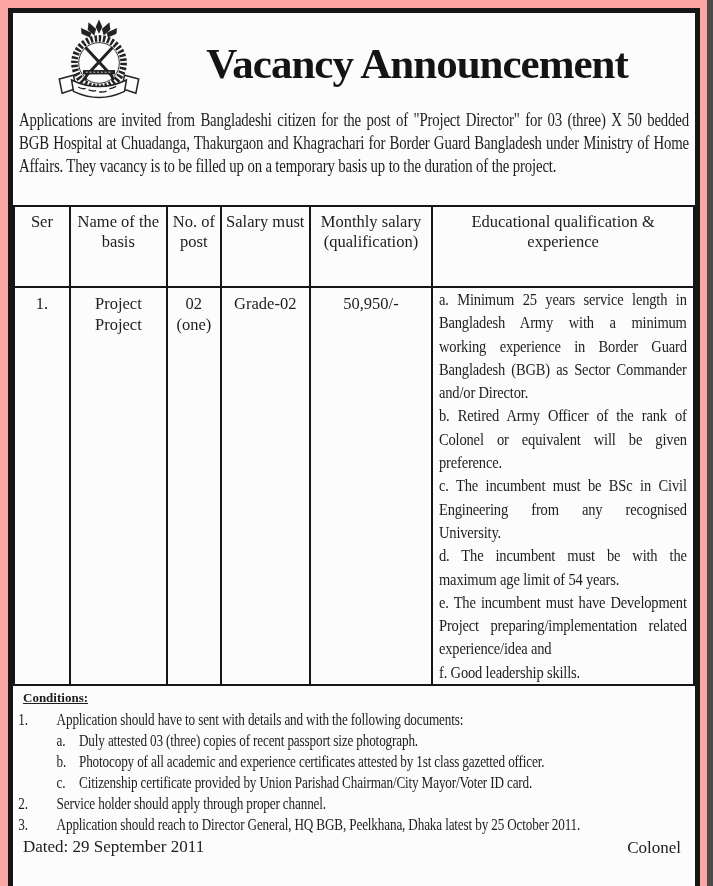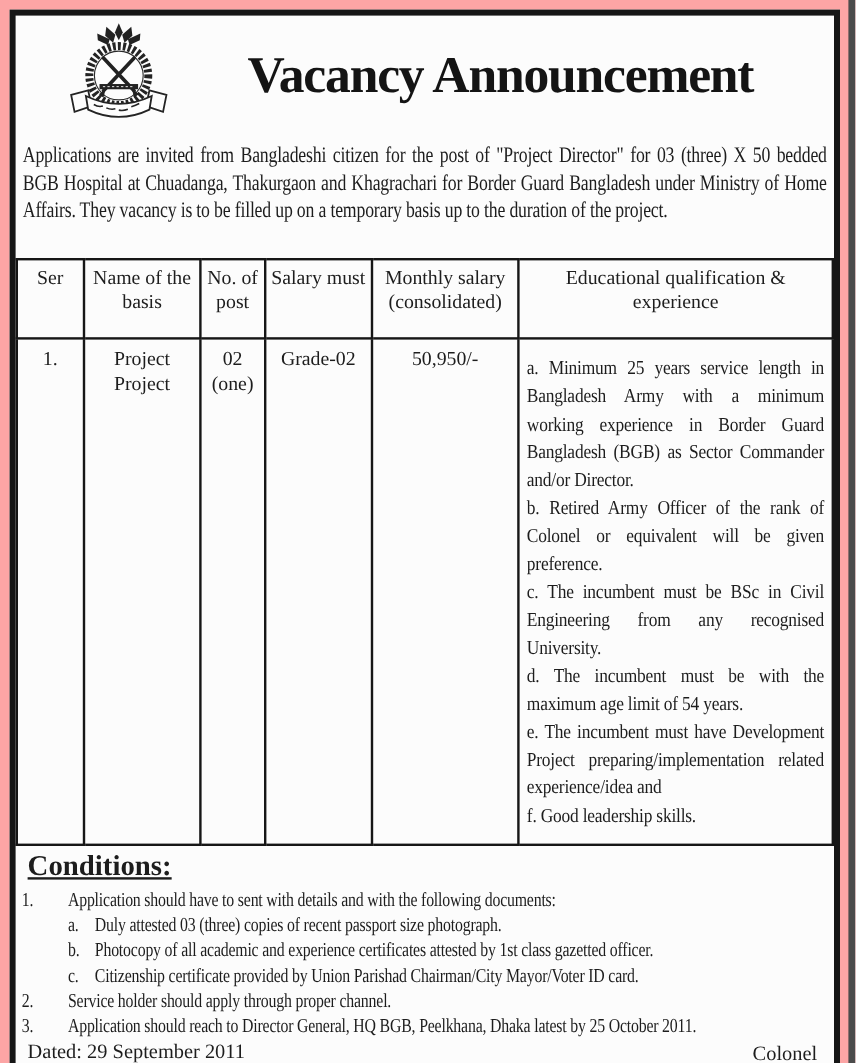--- a/index.html
+++ b/index.html
@@ -41,64 +41,64 @@
     font-size:43px;
     font-weight:bold;
     letter-spacing:-1px;
     color:#141414;
     margin-top:2px;
   }
   
   .sqz80{transform:scaleX(.80);transform-origin:0 0;width:125%;}
   .sqz88{transform:scaleX(.88);transform-origin:0 0;width:113.6%;}
   
-  .intro-wrap{margin:12px 6px 0 6px;overflow:visible;height:94px;}
+  .intro-wrap{margin:2px 6px 0 6px;overflow:visible;height:94px;}
   .intro{
     font-size:18.5px;line-height:23px;
     text-align:justify;
     margin:0;
     letter-spacing:-.2px;
   }
   
   table{
     width:682px;
     margin:2px auto 0 auto;
     border-collapse:collapse;
     table-layout:fixed;
   }
   th,td{
     border:2px solid #161616;
     vertical-align:top;
     font-size:16.5px;
-    padding:3px 4px;
+    padding:18px 4px;
   }
   th{
     font-weight:normal;
     text-align:center;
     line-height:20px;
     height:56px;
     padding-top:5px;
   }
   td{text-align:center;line-height:21px;padding-top:5px;}
   tr.data-row{height:378px;}
   td.qual{
     text-align:left;
-    padding:12px 6px;
+    padding:0 6px;
     overflow:hidden;
   }
   .qual-item{
     text-align:justify;
     font-size:16.5px;
     line-height:23.3px;
     letter-spacing:-.2px;
   }
   
   .conditions{padding:4px 4px 0 2px;}
   .cond-head{
-    font-size:24px;font-weight:bold;
+    font-size:13px;font-weight:bold;
     text-decoration:underline;
     margin:0 0 3px 8px;
   }
   .cond-list{font-size:16.5px;line-height:21px;letter-spacing:-.2px;}
   .cond-item{display:flex;}
   .cond-num{flex:none;width:52px;padding-left:4px;box-sizing:border-box;}
   .cond-body{flex:1;}
   .cond-text{text-align:justify;}
   .sub-item{display:flex;}
   .sub-letter{flex:none;width:28px;}
@@ -173,21 +173,21 @@
         <col style="width:13.1%">
           <col style="width:18.0%">
           <col style="width:38.5%">
       </colgroup>
       <thead>
         <tr>
           <th>Ser</th>
           <th>Name of the basis</th>
           <th>No. of post</th>
           <th>Salary must</th>
-          <th>Monthly salary (consolidated)</th>
+          <th>Monthly salary (qualification)</th>
           <th>Educational qualification &amp; experience</th>
         </tr>
       </thead>
       <tbody>
         <tr class="data-row">
           <td>1.</td>
           <td>Project Project</td>
           <td>02 (one)</td>
           <td>Grade-02</td>
           <td>50,950/-</td>

